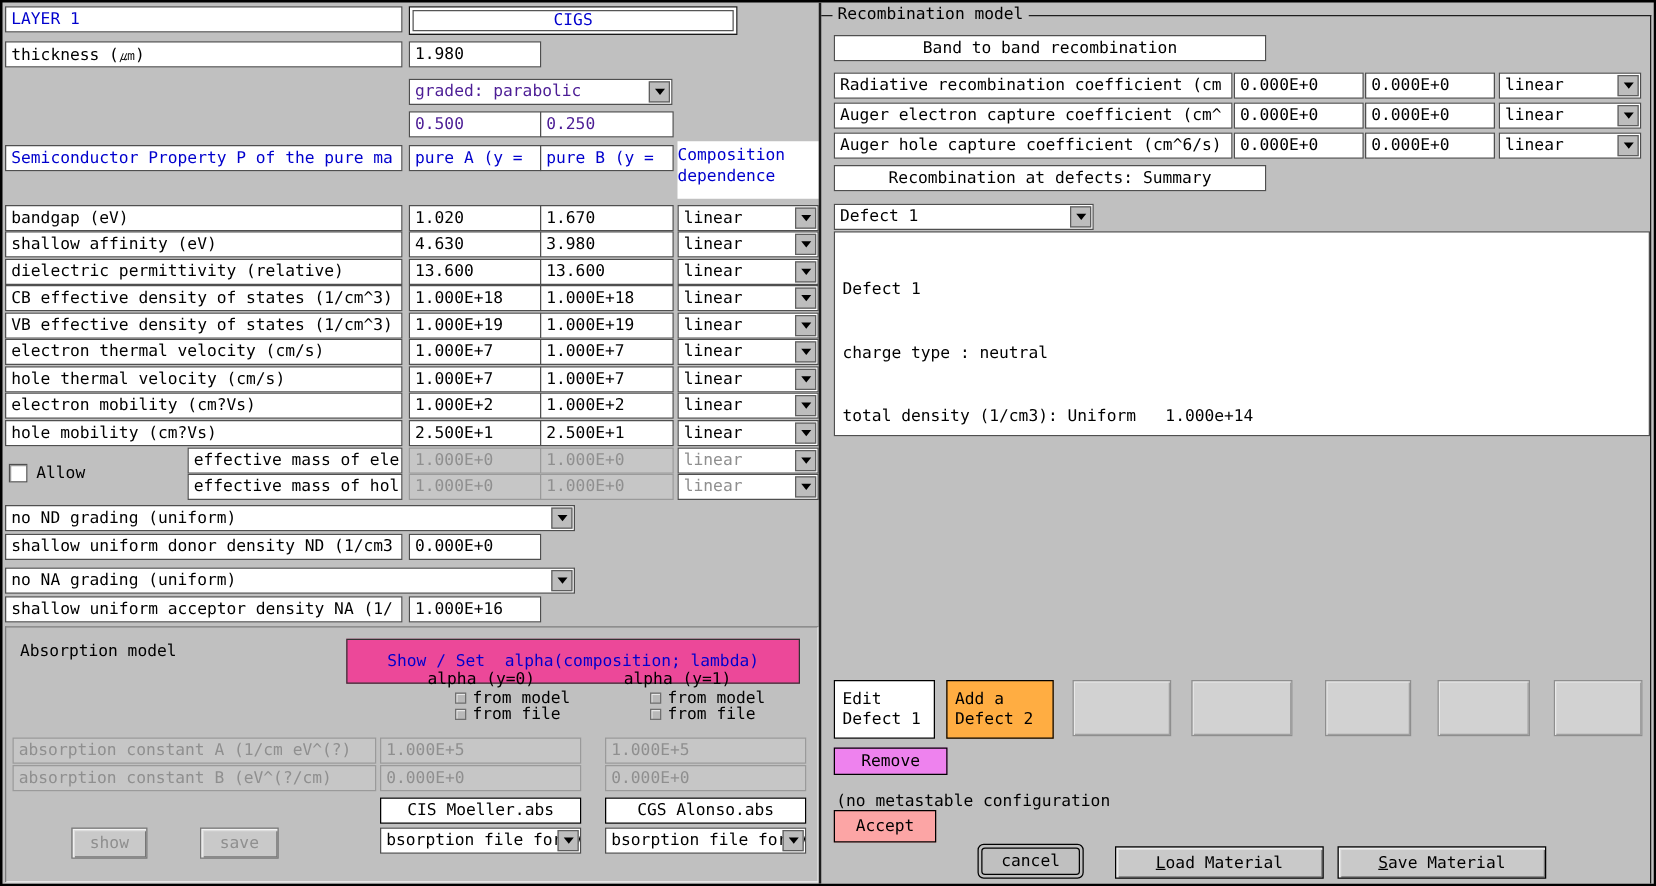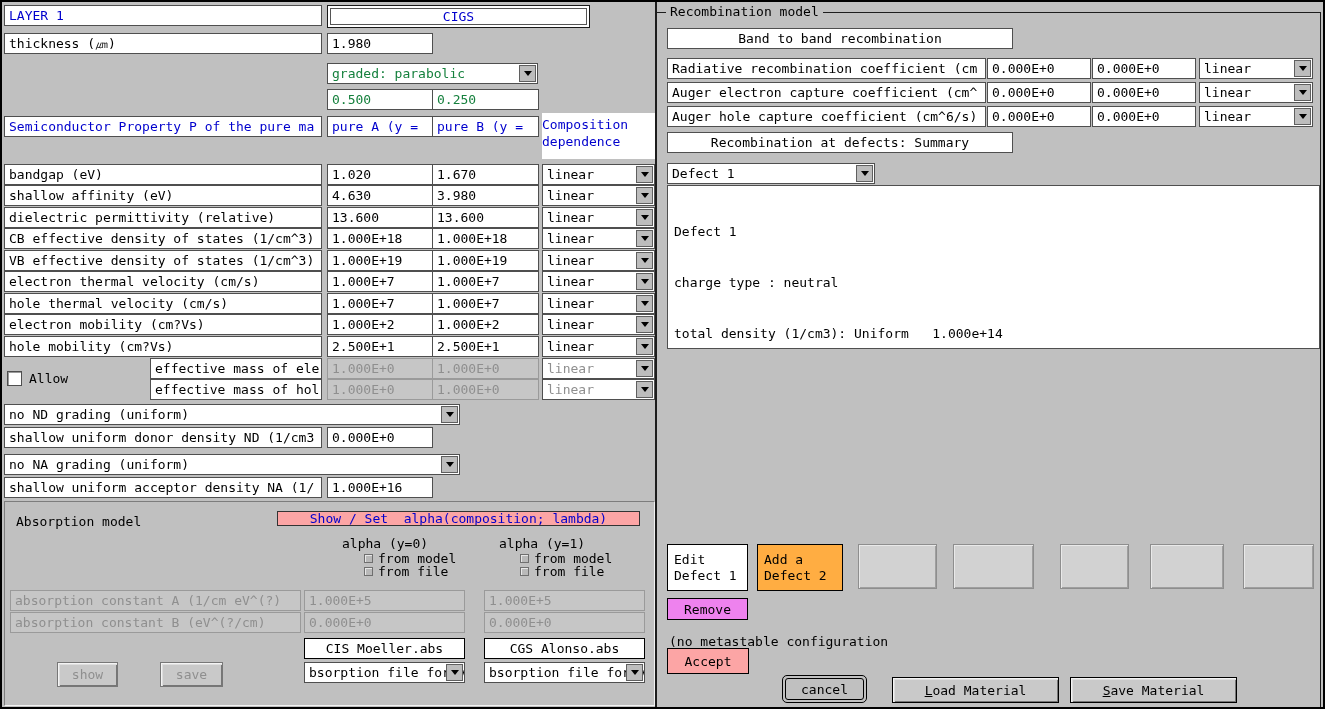--- a/index.html
+++ b/index.html
@@ -3,21 +3,21 @@
 <meta charset="utf-8">
 <style>
   *{margin:0;padding:0;box-sizing:border-box}
   body{background:#8f8f8f}
   #win{position:relative;width:1325px;height:709px;background:#c0c0c0;border:2px solid #000;
        font-family:"DejaVu Sans Mono","Liberation Mono",monospace;font-size:13px;color:#000;overflow:hidden}
   .fld{position:absolute;height:21px;background:#fff;border:1px solid #4f4f4f;display:flex;align-items:center;
        padding:0 4px;white-space:pre;overflow:hidden}
   .ctr{justify-content:center}
   .blue{color:#0000cd}
-  .red{color:#15803d}
+  .red{color:#4c1d95}
   .dis{background:#c6c6c6;color:#8f8f8f;border-color:#9a9a9a}
   .dim{color:#8f8f8f}
   .dd{padding-right:20px}
   .ddb{position:absolute;top:1px;right:1px;bottom:1px;width:17px;background:#bdbdbd;border:1px solid #5f5f5f;
        display:flex;align-items:center;justify-content:center}
   .ddb::after{content:"";width:0;height:0;border-left:4px solid transparent;border-right:4px solid transparent;border-top:5px solid #000}
   .txt{position:absolute;white-space:pre}
   .btn{position:absolute;display:flex;align-items:center;justify-content:center;border:1px solid #000;
        background:#c0c0c0;white-space:pre;overflow:hidden}
   .raised{background:#c9c9c9;box-shadow:inset 1px 1px 0 #f4f4f4,inset 2px 2px 0 #dedede,inset -1px -1px 0 #767676}
@@ -116,21 +116,21 @@
   <div class="fld dd" style="left:2px;top:402px;width:456px"><span>no ND grading (uniform)</span><span class="ddb"></span></div>
   <div class="fld" style="left:2px;top:425px;width:318px">shallow uniform donor density ND (1/cm3</div>
   <div class="fld" style="left:325px;top:425px;width:106px">0.000E+0</div>
 
   <div class="fld dd" style="left:2px;top:452px;width:456px"><span>no NA grading (uniform)</span><span class="ddb"></span></div>
   <div class="fld" style="left:2px;top:475px;width:318px">shallow uniform acceptor density NA (1/</div>
   <div class="fld" style="left:325px;top:475px;width:106px">1.000E+16</div>
 
   <div class="panel" style="left:2px;top:499px;width:651px;height:205px"></div>
   <div class="txt" style="left:14px;top:512px">Absorption model</div>
-  <div class="btn blue" style="left:275px;top:509px;width:363px;height:15px;background:#fca5a5;border:1px solid #333">Show / Set  alpha(composition; lambda)</div>
+  <div class="btn blue" style="left:275px;top:509px;width:363px;height:36px;background:#ec4899;border:1px solid #333">Show / Set  alpha(composition; lambda)</div>
 
   <div class="txt" style="left:340px;top:534px">alpha (y=0)</div>
   <div class="txt" style="left:497px;top:534px">alpha (y=1)</div>
 
   <div class="sq" style="left:362px;top:552px"></div>
   <div class="txt" style="left:376px;top:549px">from model</div>
   <div class="sq" style="left:362px;top:565px"></div>
   <div class="txt" style="left:376px;top:562px">from file</div>
 
   <div class="sq" style="left:518px;top:552px"></div>
@@ -192,21 +192,21 @@
   </div>
 
   <div class="btn twoline" style="left:665px;top:542px;width:81px;height:47px;background:#ffffff"><span>Edit</span><span>Defect 1</span></div>
   <div class="btn twoline" style="left:755px;top:542px;width:86px;height:47px;background:#ffad42"><span>Add a</span><span>Defect 2</span></div>
   <div class="btn blank" style="left:856px;top:542px;width:79px;height:45px"></div>
   <div class="btn blank" style="left:951px;top:542px;width:81px;height:45px"></div>
   <div class="btn blank" style="left:1058px;top:542px;width:69px;height:45px"></div>
   <div class="btn blank" style="left:1148px;top:542px;width:74px;height:45px"></div>
   <div class="btn blank" style="left:1241px;top:542px;width:71px;height:45px"></div>
 
-  <div class="btn" style="left:665px;top:596px;width:81px;height:22px;background:#ee82ee">Remove</div>
+  <div class="btn" style="left:665px;top:596px;width:91px;height:22px;background:#ee82ee">Remove</div>
 
   <div class="txt" style="left:667px;top:632px">(no metastable configuration</div>
 
   <div class="btn" style="left:665px;top:646px;width:82px;height:26px;background:#fca5a5">Accept</div>
   <div class="btn dbl" style="left:780px;top:673px;width:85px;height:28px"><span>cancel</span></div>
   <div class="btn raised" style="left:890px;top:675px;width:167px;height:26px"><span class="ul">L</span><span>oad Material</span></div>
   <div class="btn raised" style="left:1068px;top:675px;width:167px;height:26px"><span class="ul">S</span><span>ave Material</span></div>
 
 </div>
 

